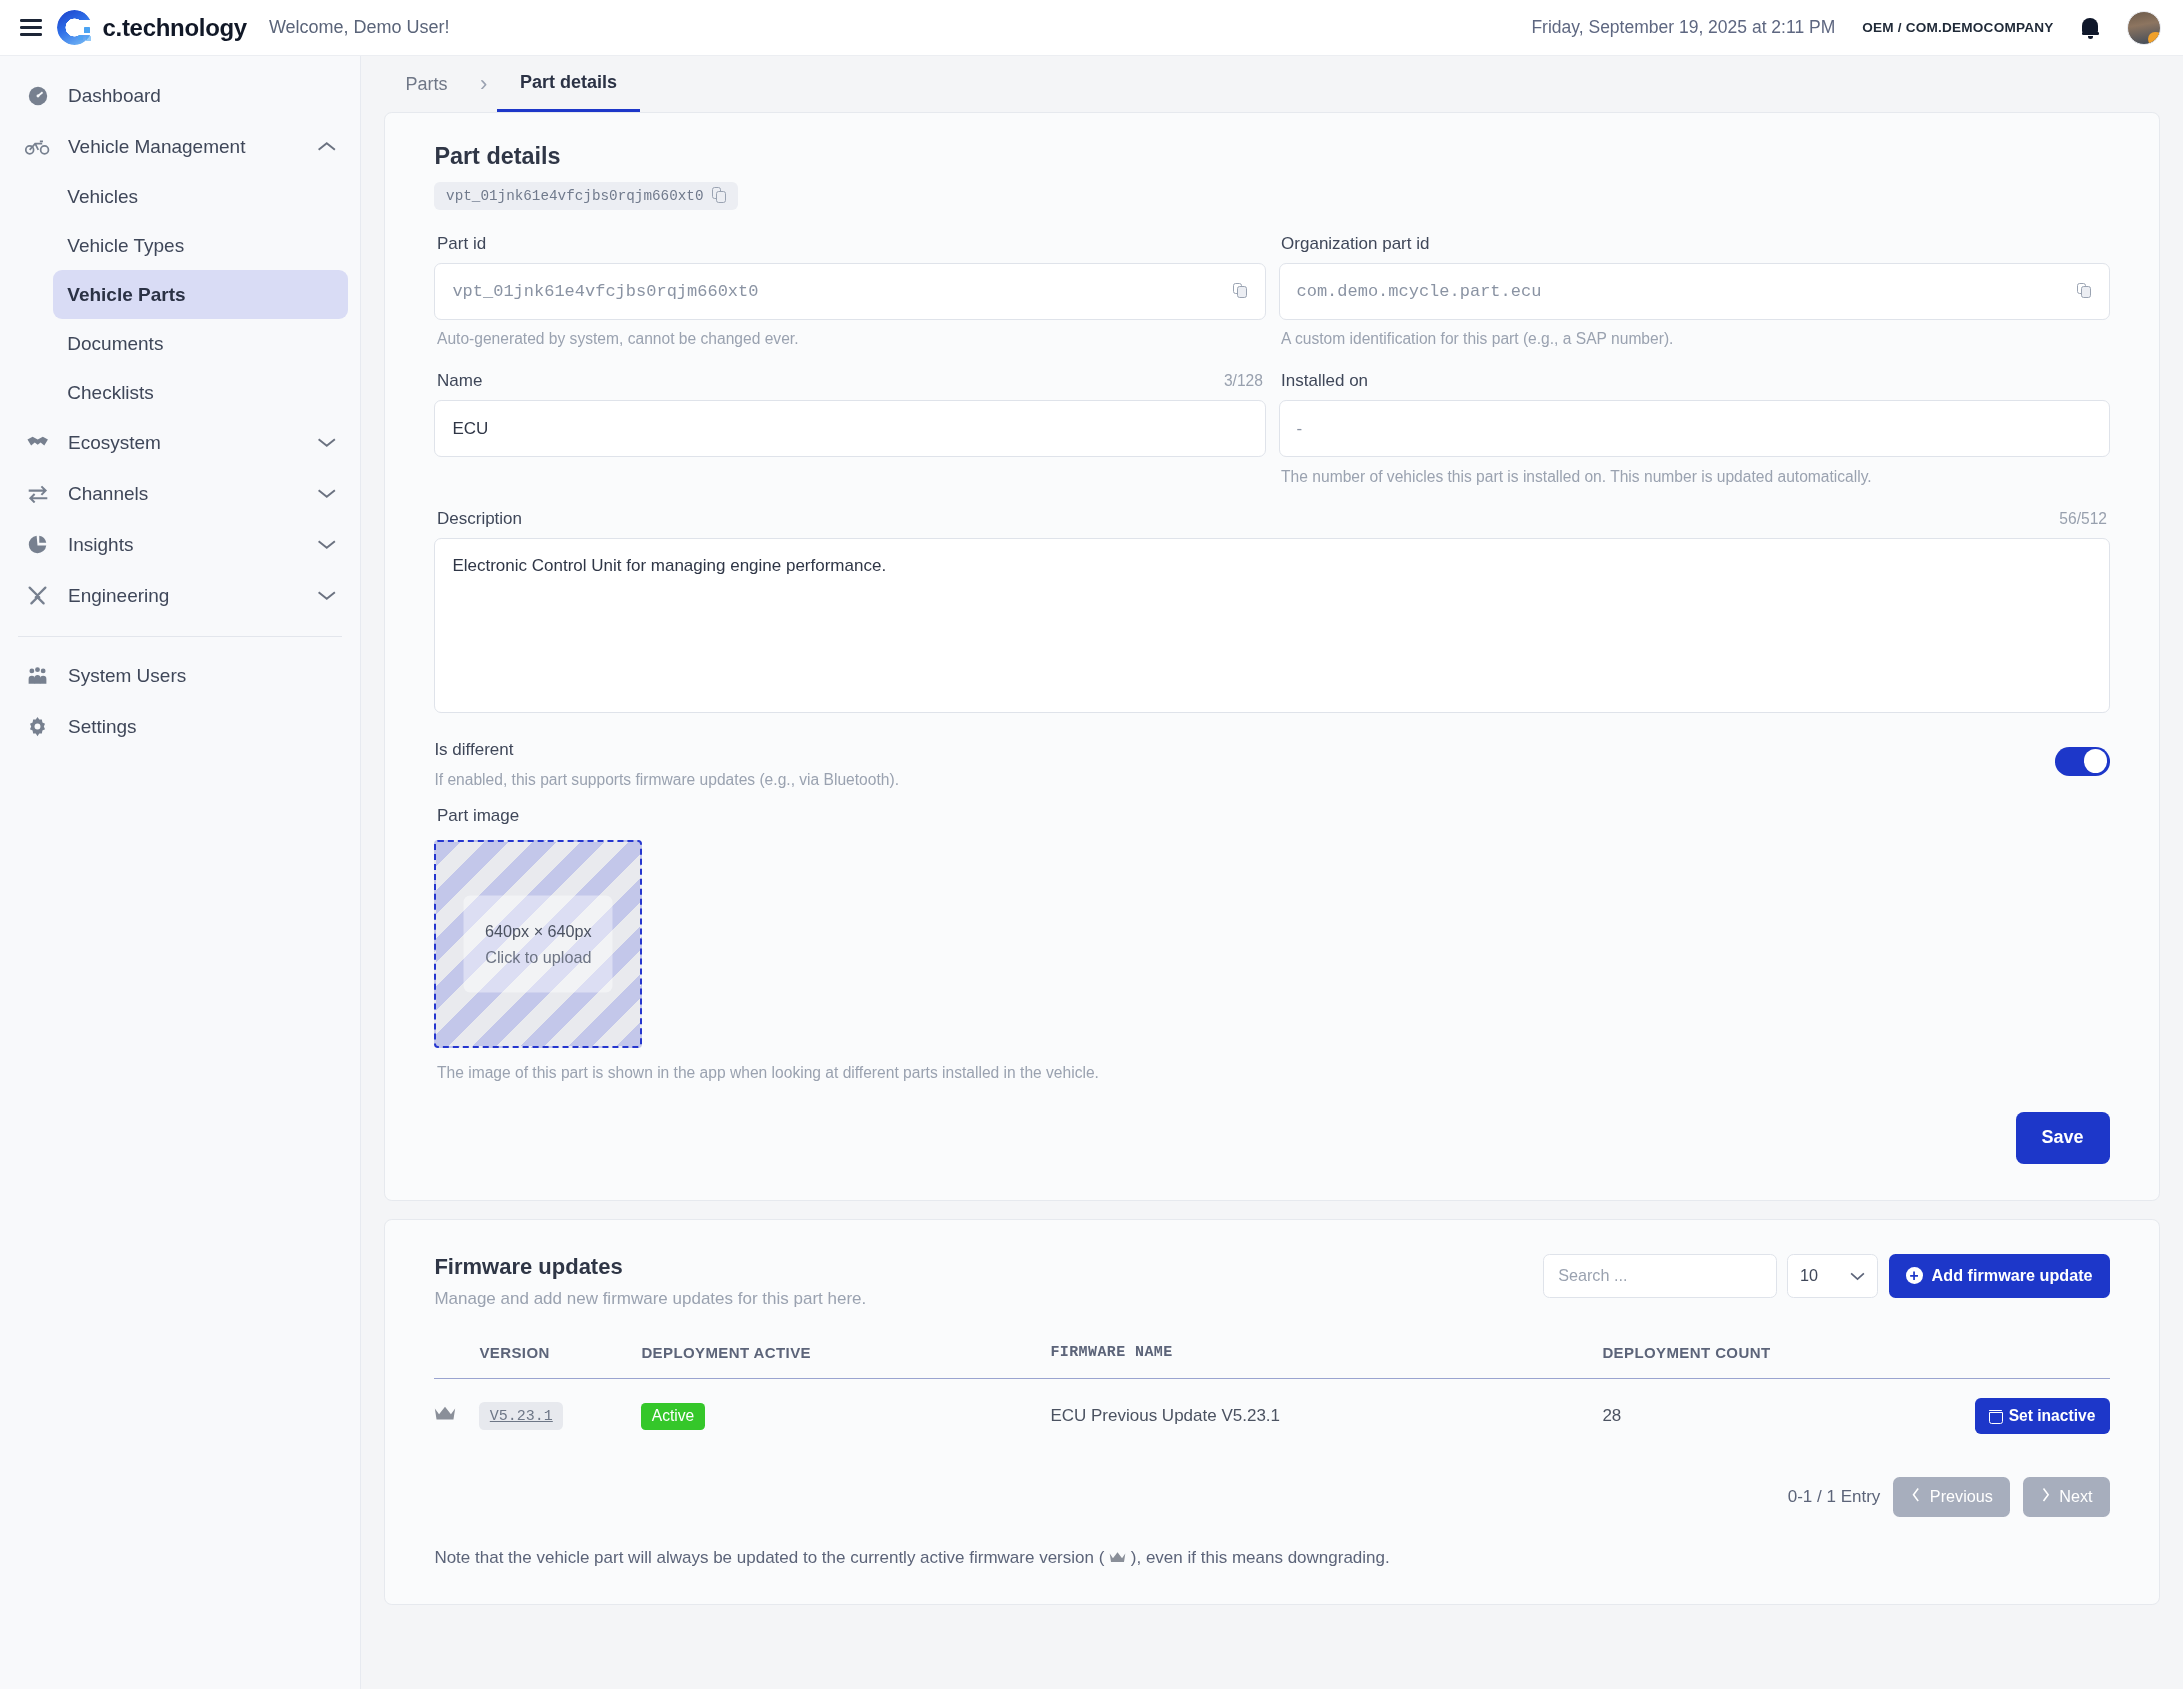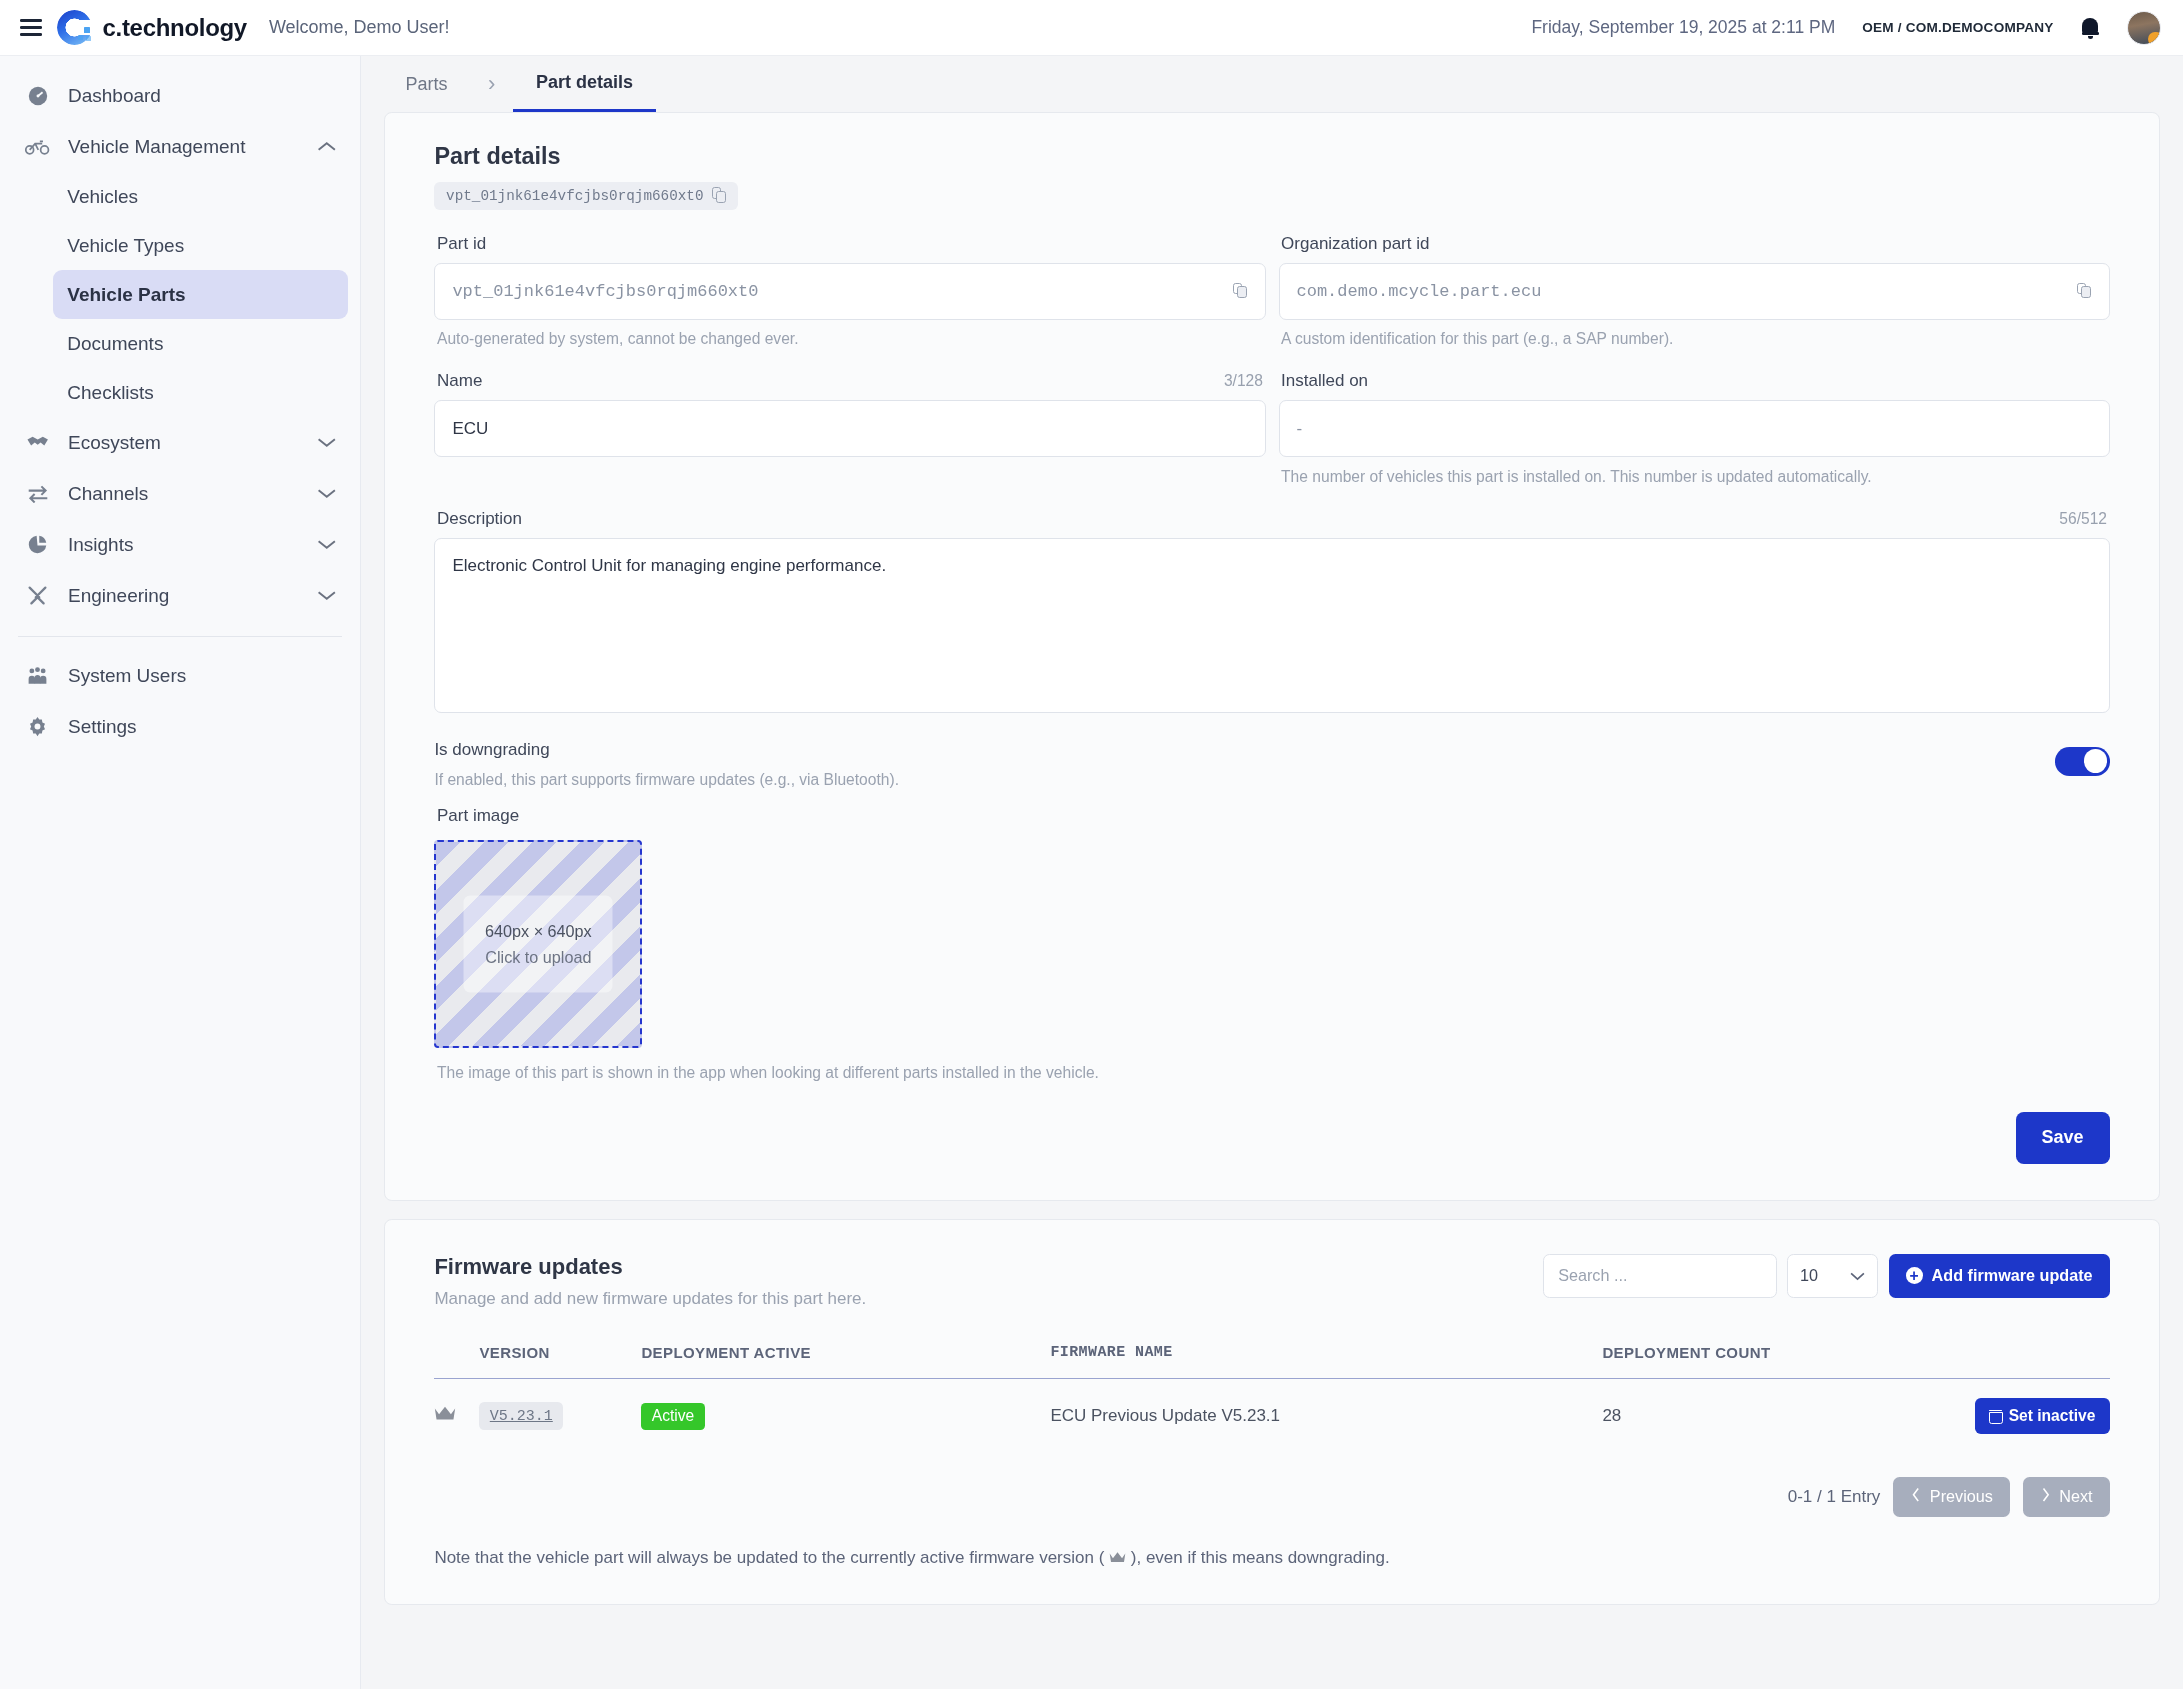--- a/index.html
+++ b/index.html
@@ -106,21 +106,21 @@
   .nav-divider { height:0.6px; background:#e3e6ec; margin: 14.3px 18px; }
 
   
   .main {
     position:absolute; top: 56px; left: 361px;
     width: 1822px; height: 1634px;
     background:#f4f5f7;
     overflow: hidden;
   }
   .tabsbar {
-    height: 56px; display:flex; align-items:center; padding-left: 21px; gap: 12px;
+    height: 56px; display:flex; align-items:center; padding-left: 21px; gap: 4px;
   }
   .tab {
     font-size: 18px; color:#6f7787; padding: 0 23.4px; height:56px;
     display:flex; align-items:center; cursor:pointer;
   }
   .tab.sep { color:#9aa2b1; padding: 0 5.2px; font-size: 22px;}
   .tab.active {
     color:#2b3245; font-weight:700; border-bottom: 3.2px solid #1d37c9;
   }
 
@@ -514,21 +514,21 @@
         <div class="flabel-row">
           <div class="flabel">Description</div>
           <div class="fcount">56/512</div>
         </div>
         <div class="textarea">Electronic Control Unit for managing engine performance.</div>
       </div>
 
       
       <div class="toggle-row">
         <div class="toggle-texts">
-          <div class="toggle-title">Is downgrading</div>
+          <div class="toggle-title">Is different</div>
           <div class="toggle-desc">If enabled, this part supports firmware updates (e.g., via Bluetooth).</div>
         </div>
         <div class="switch">
             <div class="knob"></div>
           </div>
       </div>
 
       
       <div class="field" style="margin-top:17px;">
         <div class="flabel-row" style="padding-bottom:2.6px;">

